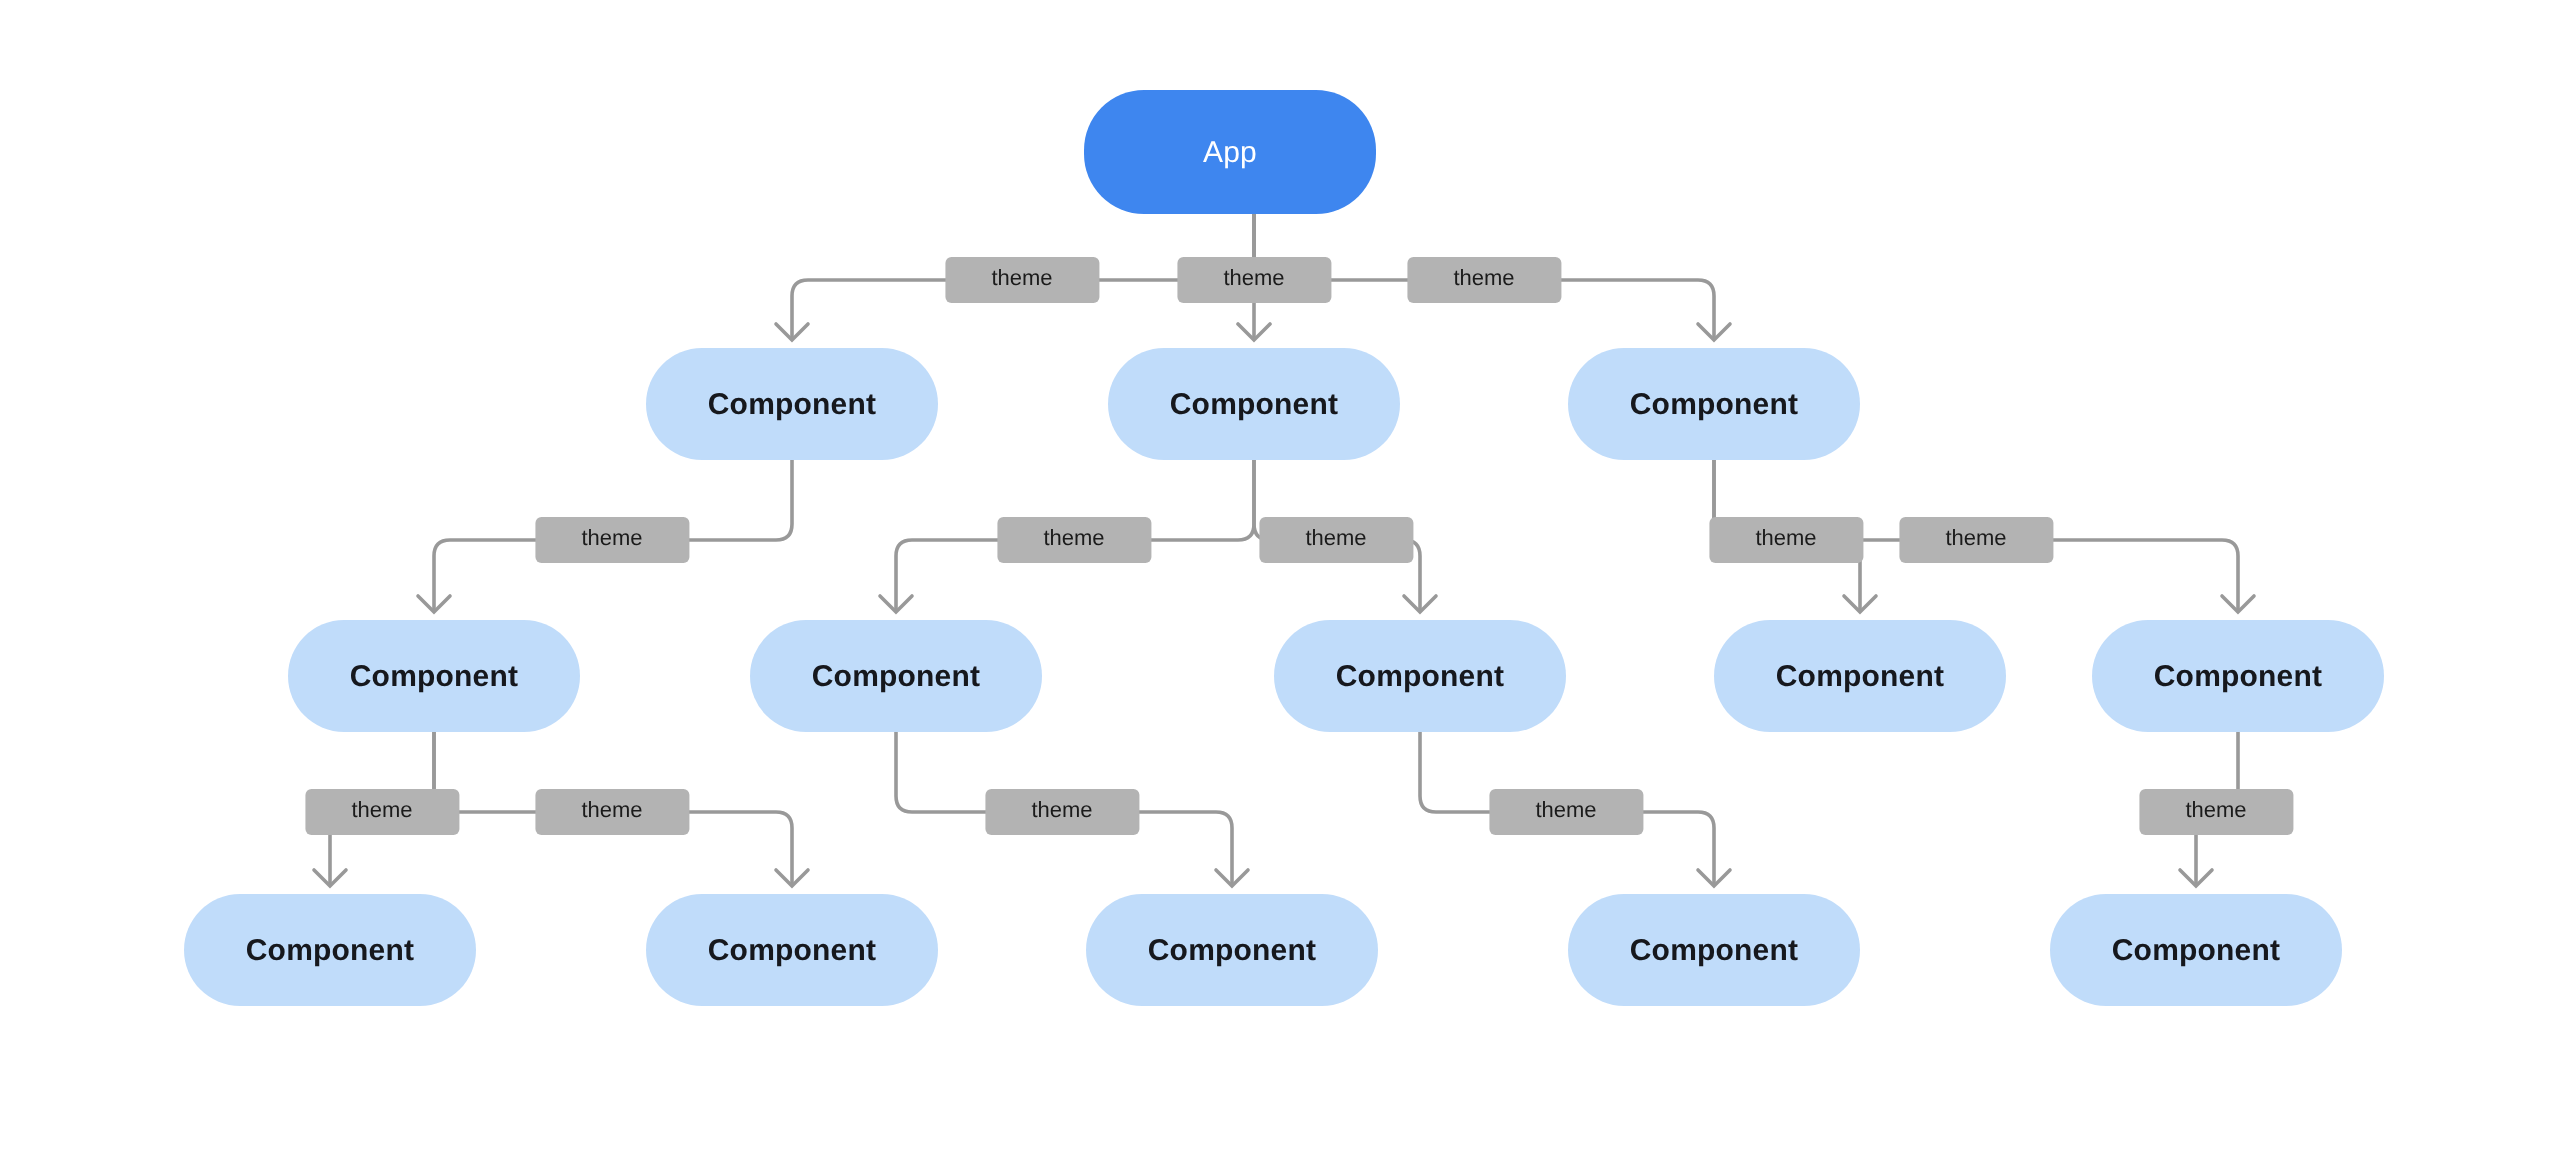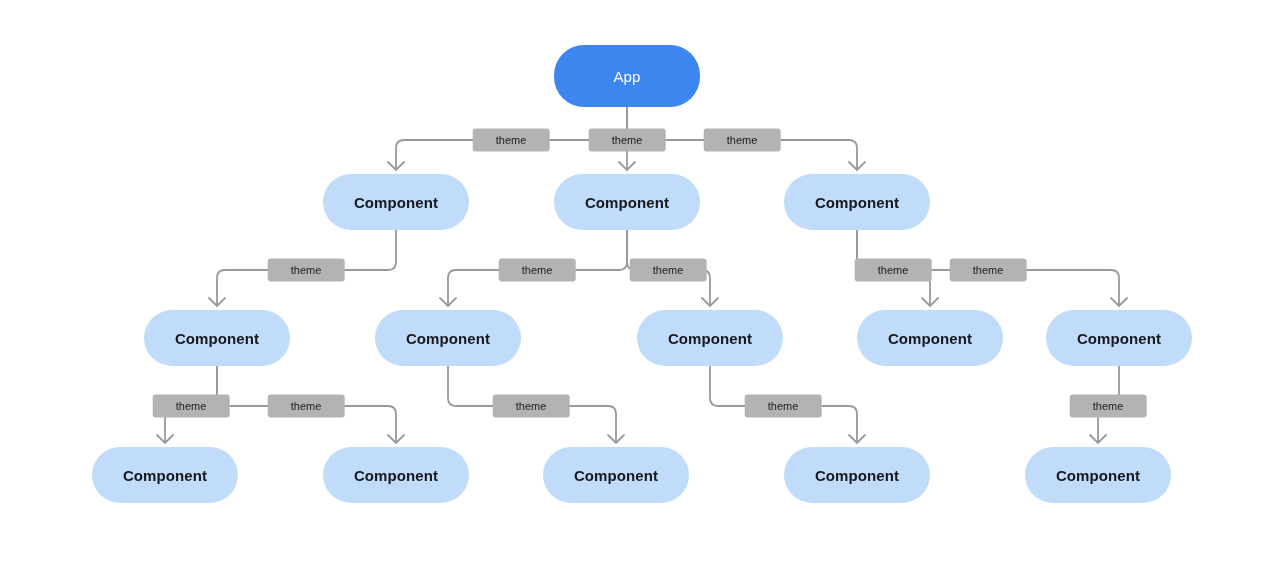--- a/index.html
+++ b/index.html
@@ -107,21 +107,21 @@
     <div class="edge-label" style="left: 306px; top: 270px;">theme</div>
     <div class="edge-label" style="left: 537px; top: 270px;">theme</div>
     <div class="edge-label" style="left: 668px; top: 270px;">theme</div>
     <div class="edge-label" style="left: 893px; top: 270px;">theme</div>
     <div class="edge-label" style="left: 988px; top: 270px;">theme</div>
     <div class="edge-label" style="left: 191px; top: 406px;">theme</div>
     <div class="edge-label" style="left: 306px; top: 406px;">theme</div>
     <div class="edge-label" style="left: 531px; top: 406px;">theme</div>
     <div class="edge-label" style="left: 783px; top: 406px;">theme</div>
     <div class="edge-label" style="left: 1108px; top: 406px;">theme</div>
-    <div class="node node--root" style="left: 554px; top: 45px; width: 146px; height: 62px;">App</div>
+    <div class="node node--root" style="left: 542px; top: 45px; width: 146px; height: 62px;">App</div>
     <div class="node node--component" style="left: 323px; top: 174px; width: 146px; height: 56px;">Component</div>
     <div class="node node--component" style="left: 554px; top: 174px; width: 146px; height: 56px;">Component</div>
     <div class="node node--component" style="left: 784px; top: 174px; width: 146px; height: 56px;">Component</div>
     <div class="node node--component" style="left: 144px; top: 310px; width: 146px; height: 56px;">Component</div>
     <div class="node node--component" style="left: 375px; top: 310px; width: 146px; height: 56px;">Component</div>
     <div class="node node--component" style="left: 637px; top: 310px; width: 146px; height: 56px;">Component</div>
     <div class="node node--component" style="left: 857px; top: 310px; width: 146px; height: 56px;">Component</div>
     <div class="node node--component" style="left: 1046px; top: 310px; width: 146px; height: 56px;">Component</div>
     <div class="node node--component" style="left: 92px; top: 447px; width: 146px; height: 56px;">Component</div>
     <div class="node node--component" style="left: 323px; top: 447px; width: 146px; height: 56px;">Component</div>

